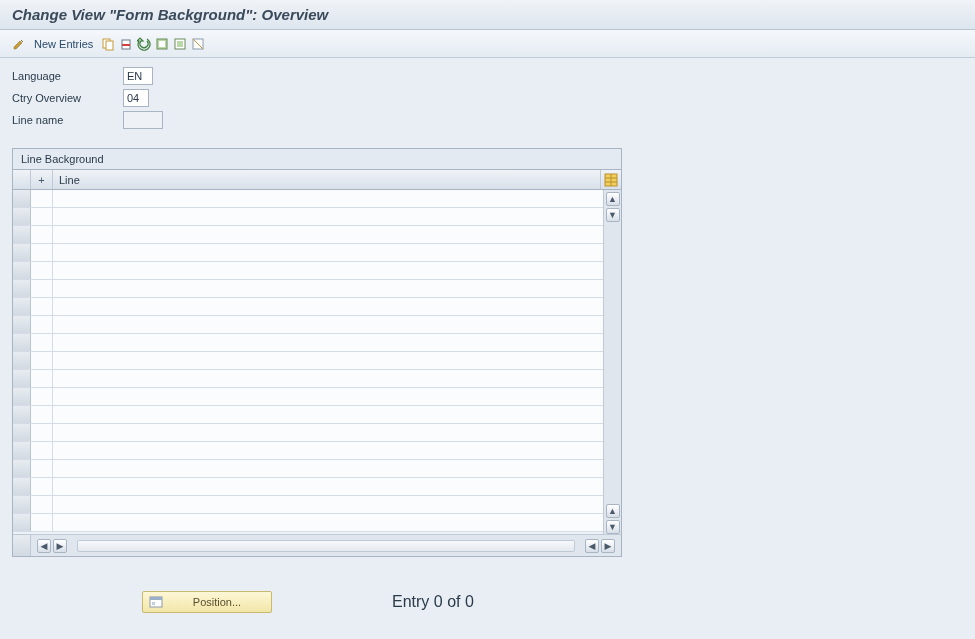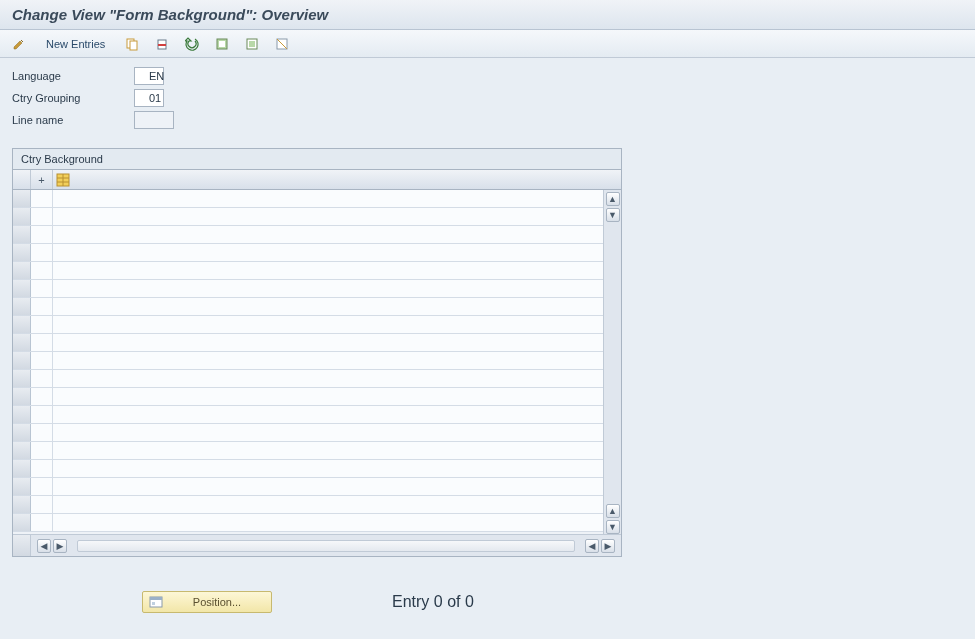--- a/index.html
+++ b/index.html
@@ -20,21 +20,21 @@
   font-weight: bold;
   font-size: 15px;
   color: #3a4a5a;
 }
 .toolbar {
   background: linear-gradient(to bottom, #f5f8fb 0%, #e4ebf2 100%);
   border-bottom: 1px solid #c0cad6;
   padding: 4px 10px;
   display: flex;
   align-items: center;
-  gap: 12px;
+  gap: 0;
   height: 28px;
 }
 .toolbar .tb-btn {
   width: 18px; height: 18px;
   display: inline-flex; align-items: center; justify-content: center;
   cursor: pointer;
   border-radius: 2px;
 }
 .toolbar .tb-link {
   color: #2a4a6a;
@@ -49,25 +49,24 @@
   letter-spacing: 0.5px;
 }
 .content { padding: 8px 12px; }
 .field-row { display: flex; align-items: center; margin-bottom: 2px; height: 20px; }
 .field-label { width: 111px; color: #2a3a4a; font-size: 11px; }
 .field-val {
   background: #fff;
   border: 1px solid #a8b4c2;
   height: 18px;
   min-width: 24px;
-  padding: 0 14px;
+  padding: 0 3px;
   font-size: 11px;
   display: inline-flex; align-items: center;
   color: #2a3a4a;
-  margin-left: 11px;
 }
 .field-val.w30 { width: 30px; }
 .field-val.w26 { width: 26px; }
 .field-val.empty40 { width: 40px; background: #eef2f7; }
 .panel {
   margin-top: 18px;
   width: 610px;
   border: 1px solid #a8b4c2;
   background: #e8eef4;
 }
@@ -178,35 +177,36 @@
       </svg>
   </span>
 </div>
 
 <div class="content">
   <div class="field-row">
     <span class="field-label">Language</span>
     <span class="field-val w30">EN</span>
   </div>
   <div class="field-row">
-    <span class="field-label">Ctry Grouping</span>
-    <span class="field-val w26">01</span>
+    <span class="field-label">Ctry Overview</span>
+    <span class="field-val w26">04</span>
   </div>
   <div class="field-row">
     <span class="field-label">Line name</span>
     <span class="field-val empty40"></span>
   </div>
 
   <div class="panel">
-    <div class="panel-title">Ctry Background</div>
+    <div class="panel-title">Line Background</div>
     <div class="grid-wrap">
       <div class="grid-main">
         <div class="grid-header">
           <div class="gh-sel"></div>
           <div class="gh-plus">+</div>
+          <div class="gh-line">Line</div>
           <div class="gh-cfg">
             <svg width="14" height="14" viewBox="0 0 14 14">
                 <rect x="1" y="1" width="12" height="12" fill="#f2cf5a" stroke="#b89030"></rect>
                 <line x1="7" y1="1" x2="7" y2="13" stroke="#b89030"></line>
                 <line x1="1" y1="5" x2="13" y2="5" stroke="#b89030"></line>
                 <line x1="1" y1="9" x2="13" y2="9" stroke="#b89030"></line>
               </svg>
           </div>
         </div>
         <div class="grid-body">

